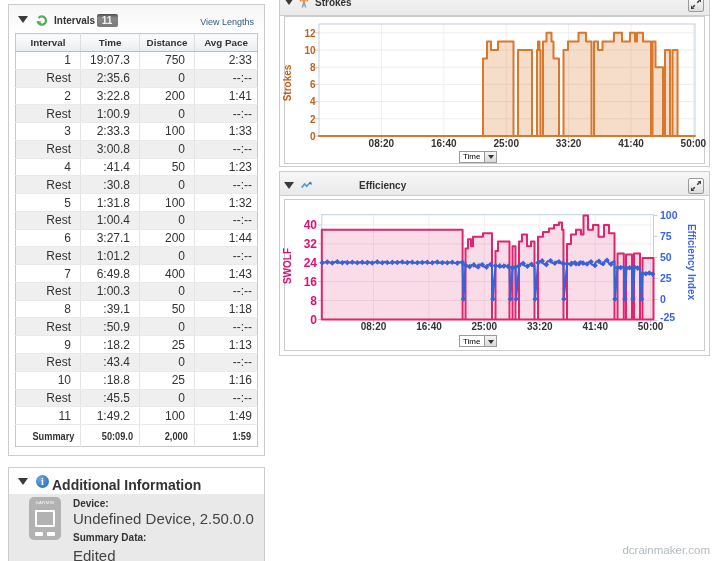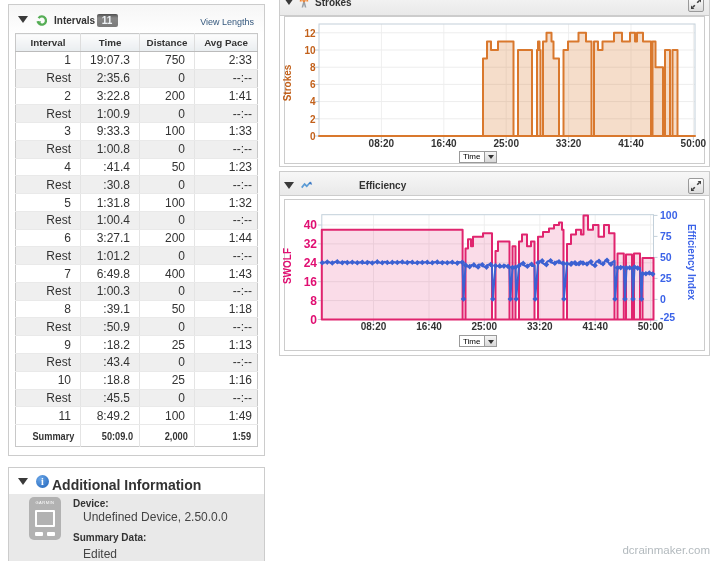--- a/index.html
+++ b/index.html
@@ -24,21 +24,21 @@
 #pAdd { left:8px; top:467px; width:257px; height:100px; }
 #pAdd .body { position:absolute; left:0; top:26px; width:100%; height:74px; background:#e9e9e9; }
 #addTitle { position:absolute; left:43px; top:8.5px; font-size:14px; font-weight:bold; color:#333; }
 .ico-i { position:absolute; left:27px; top:7px; width:13px; height:13px; border-radius:50%; background:radial-gradient(circle at 35% 30%, #6aa6e8, #1e62b8); color:#fff; font-size:10px; font-weight:bold; font-family:"Liberation Serif",serif; text-align:center; line-height:13px; }
 #phone { position:absolute; left:20px; top:3px; width:32px; height:43px; background:#b2b2b2; border-radius:5px; }
 #phone .scr { position:absolute; left:6px; top:13px; width:20px; height:17px; border:2px solid #fff; border-radius:1px; }
 #phone .b1,#phone .b2 { position:absolute; bottom:4.5px; width:8px; height:3.5px; background:#fff; border-radius:1px; }
 #phone .b1 { left:5.5px; } #phone .b2 { left:18px; }
 #phone .gtx { position:absolute; left:0; top:3px; width:100%; text-align:center; font-size:4px; color:#fff; letter-spacing:0.5px; }
 #pAdd .lbl { position:absolute; left:64px; font-size:10px; font-weight:bold; color:#333; }
-#pAdd .val { position:absolute; left:74px; font-size:12px; color:#444; }
+#pAdd .val { position:absolute; left:64px; font-size:15px; color:#444; }
 
 #pStr { left:279px; top:-11px; width:431px; height:178px; }
 #pEff { left:279px; top:171px; width:431px; height:185px; }
 .chd { position:absolute; left:0; top:0; width:100%; height:24px; background:linear-gradient(#f7f7f7,#e9e9e9); border-bottom:1px solid #ccc; }
 .chd .t { position:absolute; font-size:10px; font-weight:bold; color:#333; top:7px; }
 .expand { position:absolute; right:5px; top:5.5px; width:16px; height:16px; border:1px solid #9a9a9a; border-radius:2px; background:linear-gradient(#fff,#dcdcdc); }
 .cbox { position:absolute; left:4px; border:1px solid #ccc; background:#fff; }
 #boxStr { top:26px; width:421px; height:148px; }
 #boxEff { top:27px; width:421px; height:152px; }
 .dd { position:absolute; width:38px; height:12px; border:1px solid #9a9a9a; background:#fff; font-size:8px; color:#000; overflow:hidden; }
@@ -93,27 +93,27 @@
           <td>1:41</td>
         </tr>
 <tr class="alt">
           <td>Rest</td>
           <td>1:00.9</td>
           <td>0</td>
           <td>--:--</td>
         </tr>
 <tr>
           <td>3</td>
-          <td>9:33.3</td>
+          <td>2:33.3</td>
           <td>100</td>
           <td>1:33</td>
         </tr>
 <tr class="alt">
           <td>Rest</td>
-          <td>1:00.8</td>
+          <td>3:00.8</td>
           <td>0</td>
           <td>--:--</td>
         </tr>
 <tr>
           <td>4</td>
           <td>:41.4</td>
           <td>50</td>
           <td>1:23</td>
         </tr>
 <tr class="alt">
@@ -189,21 +189,21 @@
           <td>1:16</td>
         </tr>
 <tr class="alt">
           <td>Rest</td>
           <td>:45.5</td>
           <td>0</td>
           <td>--:--</td>
         </tr>
 <tr>
           <td>11</td>
-          <td>8:49.2</td>
+          <td>1:49.2</td>
           <td>100</td>
           <td>1:49</td>
         </tr>
     <tr class="sum">
           <td><span>Summary</span></td>
           <td><span>50:09.0</span></td>
           <td><span>2,000</span></td>
           <td><span>1:59</span></td>
         </tr>
   </tbody>

